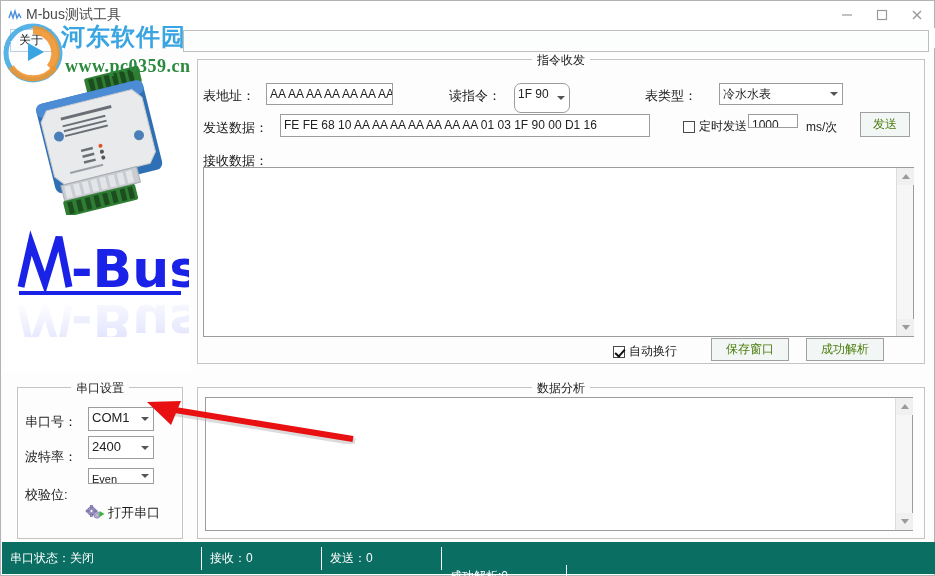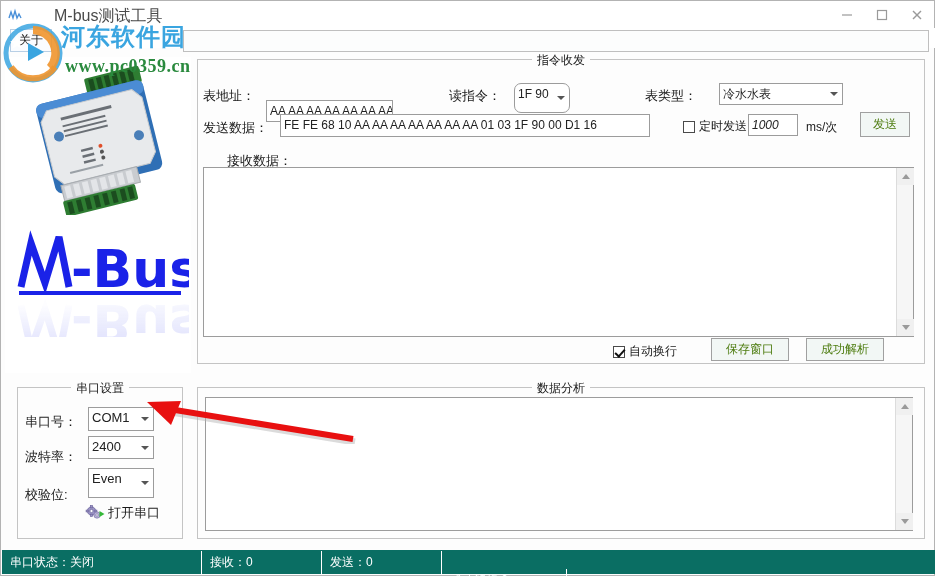--- a/index.html
+++ b/index.html
@@ -20,23 +20,22 @@
   .titlebar{
     position:absolute;left:0;top:0;width:100%;height:27px;
     background:#ffffff;box-sizing:border-box;
   }
   .title-icon{
     position:absolute;left:7px;top:7px;width:14px;height:14px;
     font-size:9px;color:#3d7fbf;line-height:14px;text-align:center;
     font-weight:bold;
   }
   .title-text{
-    position:absolute;left:25px;top:5px;font-size:16px;color:#4a4a4a;
+    position:absolute;left:25px;top:5px;font-size:14px;color:#4a4a4a;
     white-space:nowrap;
-    margin-left:28px;
   }
   .winbtns{position:absolute;right:0;top:0;height:27px;display:flex;}
   .winbtn{
     width:35px;height:27px;display:flex;align-items:center;justify-content:center;
     color:#9a9a9a;font-size:13px;line-height:1;
   }
   .winbtn svg{display:block;}
   
   .menubar{
     position:absolute;left:1px;top:27px;width:933px;height:20px;
@@ -146,21 +145,21 @@
   .sb-tri-down{width:0;height:0;border-left:4px solid transparent;border-right:4px solid transparent;border-top:5px solid #9a9a9a;}
   .sb-track{position:absolute;left:0;right:0;top:17px;bottom:17px;background:#f6f6f6;}
   
   .openport{
     position:absolute;display:flex;align-items:center;font-size:13px;color:#1a1a1a;
     cursor:default;
   }
   .gear-icon{width:20px;height:18px;margin-right:3px;}
   
   .statusbar{
-    position:absolute;left:1px;bottom:1px;width:933px;height:24px;
+    position:absolute;left:1px;bottom:1px;width:933px;height:32px;
     background:#0a6e63;color:#ffffff;font-size:12px;
     display:flex;align-items:center;box-sizing:border-box;
   }
   .st-cell{
     padding:0 8px;height:23px;display:flex;align-items:center;
     border-right:1px solid #ffffff;white-space:nowrap;box-sizing:border-box;
   }
   .st-cell:last-child{border-right:none;}
   
   .red-arrow{
@@ -286,46 +285,46 @@
         <text x="58" y="60" font-family="DejaVu Sans, sans-serif" font-size="52" font-weight="bold" fill="url(#refl)">-Bus</text>
       </g>
     </svg>
   </div>
 
   <div class="group" id="grp-cmd">
     <div class="group-title">指令收发</div>
   </div>
 
   <div class="lbl" style="left:202px;top:86px;">表地址：</div>
-  <div class="txtbox" style="left:265px;top:82px;width:127px;height:22px;margin-top:17px;">AA AA AA AA AA AA AA</div>
+  <div class="txtbox" style="left:265px;top:82px;width:127px;height:22px;">AA AA AA AA AA AA AA</div>
 
   <div class="lbl" style="left:448px;top:86px;">读指令：</div>
   <div class="combo" style="left:513px;top:82px;width:56px;height:30px;border-radius:7px;">
     <span>1F 90</span>
     <span class="arrow"></span>
   </div>
 
   <div class="lbl" style="left:644px;top:86px;">表类型：</div>
   <div class="combo" style="left:718px;top:82px;width:124px;height:22px;">
     <span>冷水水表</span>
     <span class="arrow"></span>
   </div>
 
   <div class="lbl" style="left:202px;top:118px;">发送数据：</div>
   <div class="txtbox" style="left:279px;top:113px;width:370px;height:23px;">FE FE 68 10 AA AA AA AA AA AA AA 01 03 1F 90 00 D1 16</div>
 
   <div class="chk" style="left:668px;top:117px;">
     <span class="chkbox"></span>
     <span>定时发送</span>
   </div>
-  <div class="txtbox" style="left:747px;top:113px;width:50px;height:22px;font-style:italic;">1000</div>
+  <div class="txtbox" style="left:747px;top:113px;width:50px;height:14px;">1000</div>
   <div class="lbl" style="left:805px;top:118px;font-size:12px;">ms/次</div>
   <div class="btn" style="left:859px;top:111px;width:50px;height:25px;">发送</div>
 
-  <div class="lbl" style="left:202px;top:151px;margin-left:24px;">接收数据：</div>
+  <div class="lbl" style="left:202px;top:151px;">接收数据：</div>
   <div class="textarea-wrap" style="left:202px;top:166px;width:711px;height:170px;">
     <div class="ta-body"></div>
     <div class="scrollbar">
       <div class="sb-arrow up">
           <span class="sb-tri-up"></span>
         </div>
       <div class="sb-track"></div>
       <div class="sb-arrow down">
           <span class="sb-tri-down"></span>
         </div>
@@ -348,21 +347,21 @@
     <span class="arrow"></span>
   </div>
 
   <div class="lbl" style="left:24px;top:447px;">波特率：</div>
   <div class="combo" style="left:87px;top:435px;width:66px;height:23px;font-size:13px;">
     <span>2400</span>
     <span class="arrow"></span>
   </div>
 
   <div class="lbl" style="left:24px;top:485px;">校验位:</div>
-  <div class="combo" style="left:87px;top:467px;width:66px;height:30px;font-size:13px;">
+  <div class="combo" style="left:87px;top:467px;width:66px;height:16px;font-size:11px;">
     <span>Even</span>
     <span class="arrow"></span>
   </div>
 
   <div class="openport" style="left:84px;top:503px;">
     <svg class="gear-icon" viewBox="0 0 20 18">
       <g fill="#9a93c4" stroke="#6f679e" stroke-width="0.7">
         <circle cx="6.5" cy="7" r="4.2"></circle>
         <circle cx="6.5" cy="7" r="1.6" fill="#ffffff"></circle>
         <rect x="5.6" y="1.6" width="1.8" height="2.2"></rect>

